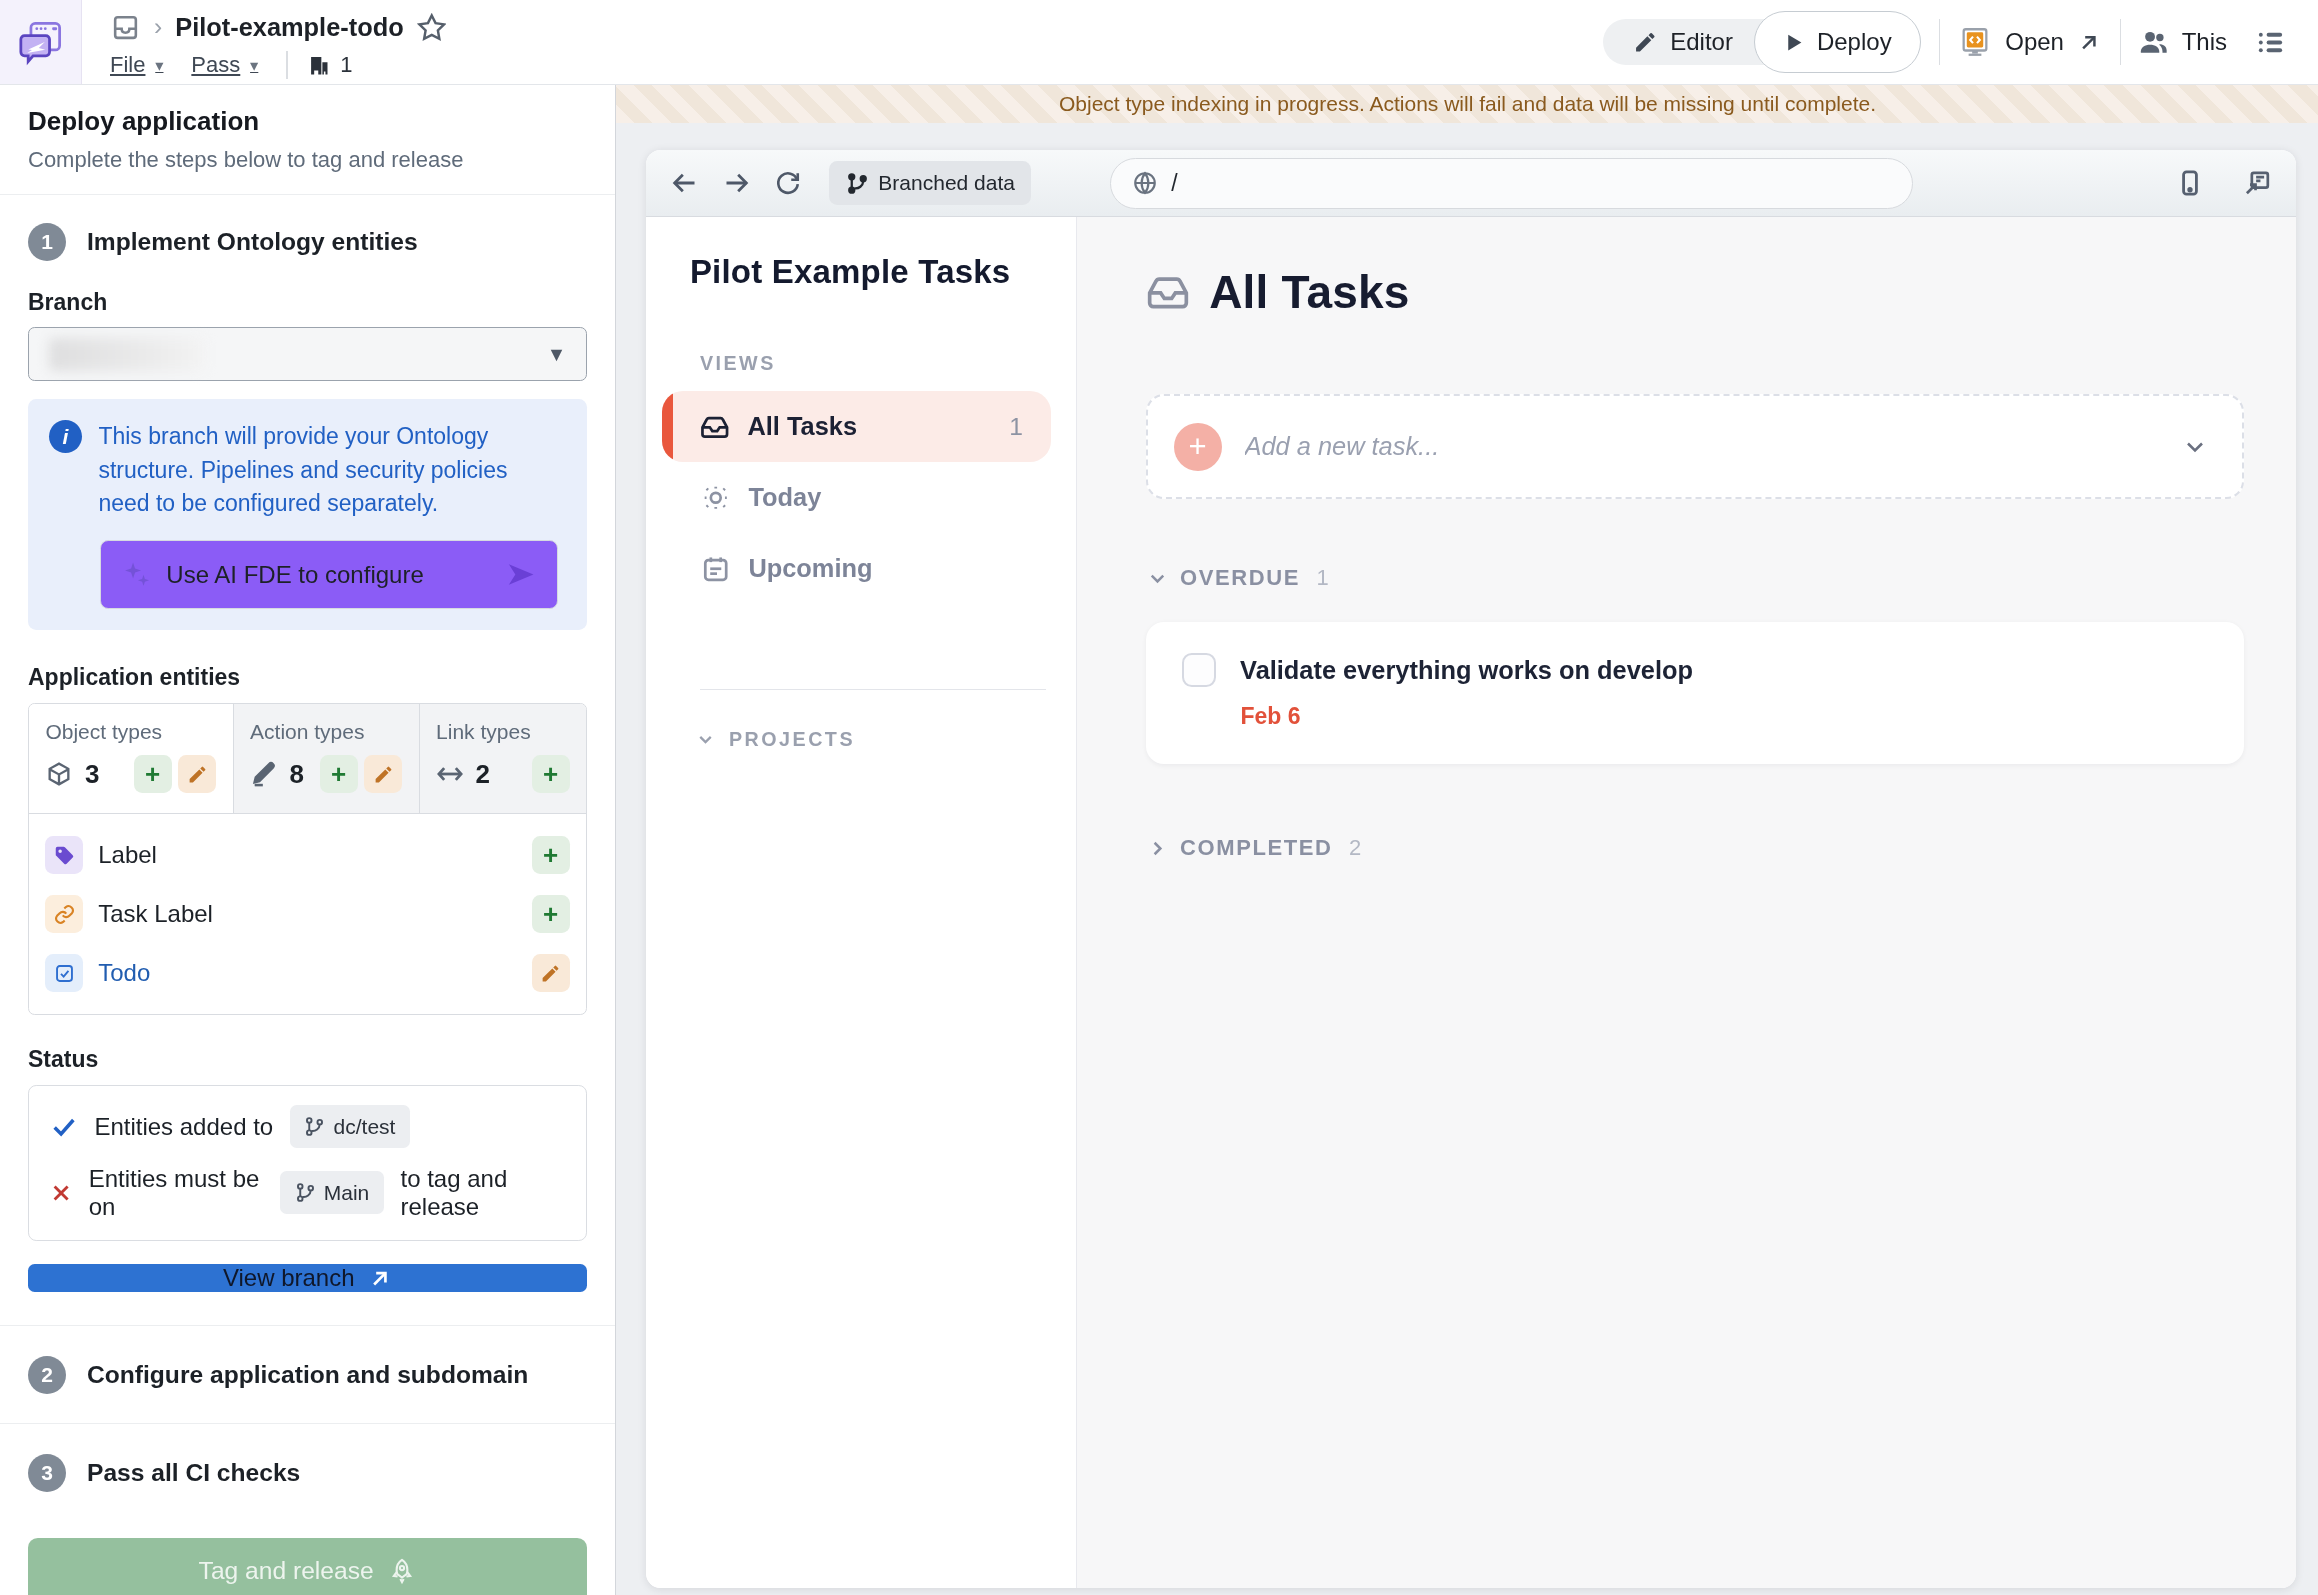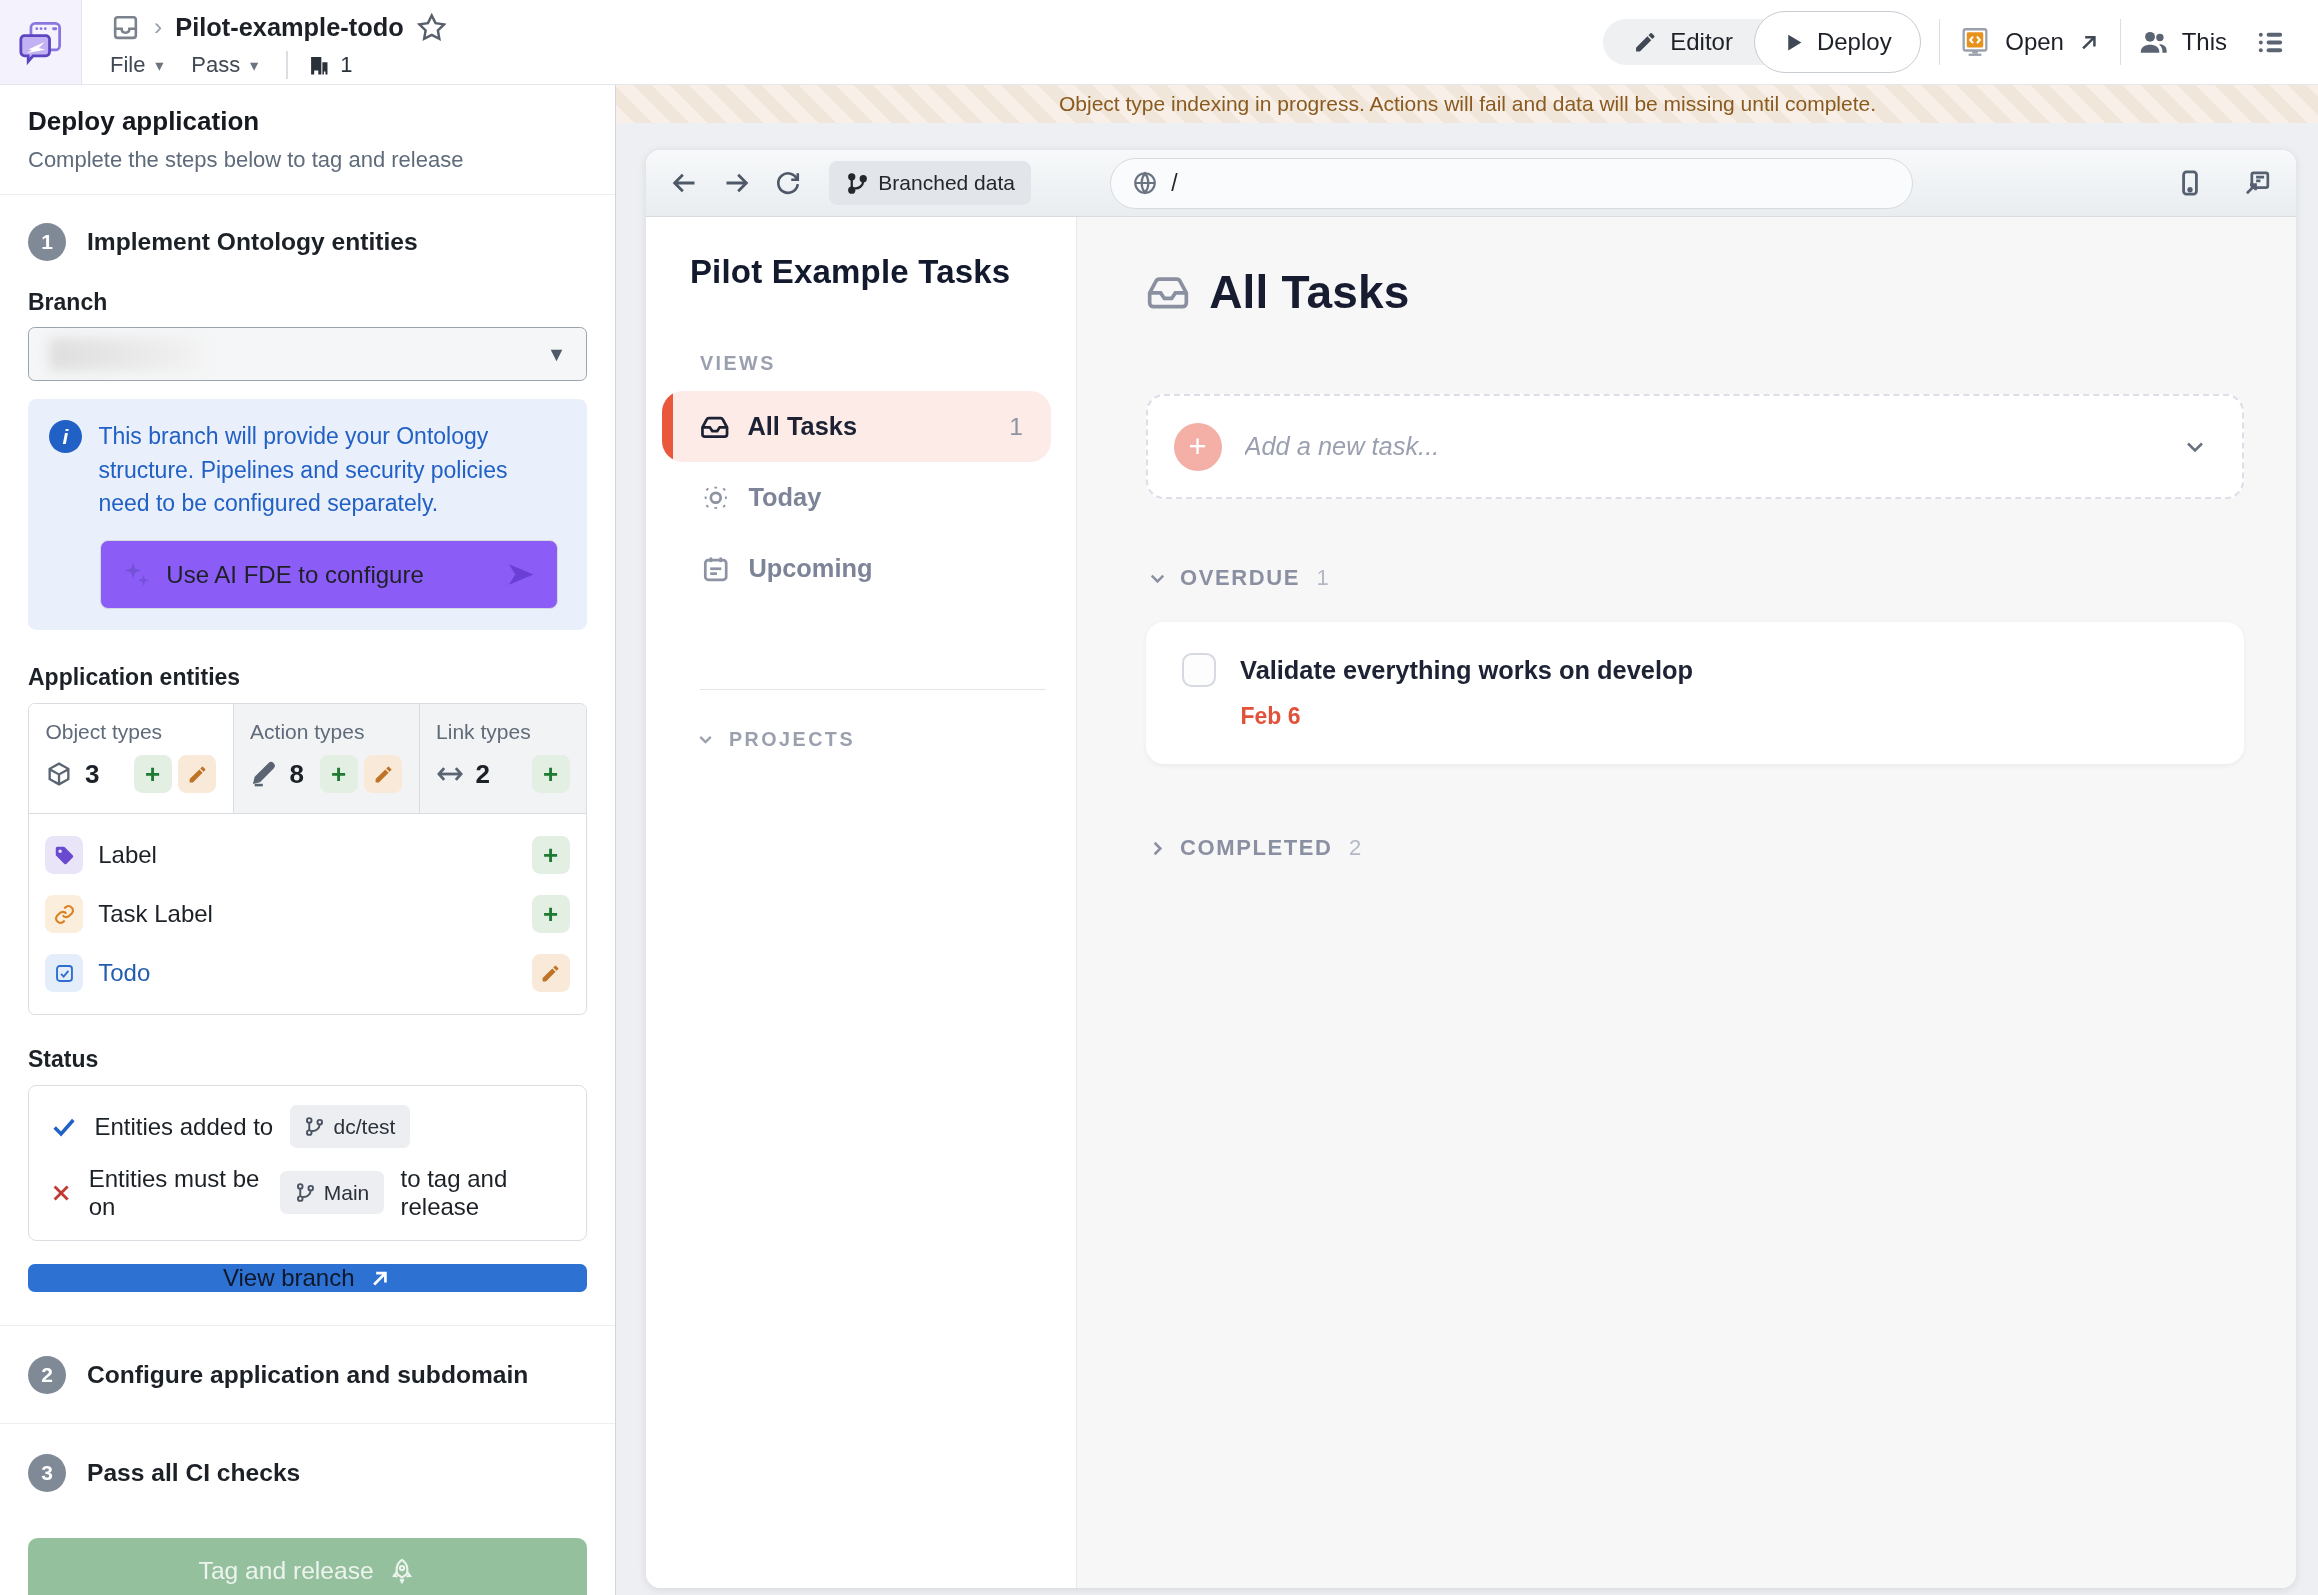--- a/index.html
+++ b/index.html
@@ -11,21 +11,21 @@
   .screen { width:2319px; height:1595px; display:flex; flex-direction:column; }
 
   
   .topbar { height:85px; display:flex; align-items:stretch; background:#fff; border-bottom:0.8px solid #e3e6ea; flex:0 0 auto; }
   .logo-box { width:82px; background:#f4f2fc; border-right:0.8px solid #e6e2f2; display:flex; align-items:center; justify-content:center; }
   .head-left { padding:8.2px 0 0 28px; display:flex; flex-direction:column; }
   .crumb-row { display:flex; align-items:center; gap:13px; height:39px; }
   .crumb-chev { color:#9aa1ab; font-size:24.6px; }
   .crumb-title { font-size:25.4px; font-weight:700; color:#1d2127; }
   .menu-row { display:flex; align-items:center; gap:11.5px; height:38px; font-size:22px; color:#3f4854; }
-  .menu-item { display:flex; align-items:center; gap:9.8px; padding:3.3px 8.2px; border-radius:4.9px; }
+  .menu-item { display:flex; align-items:center; gap:9.8px; padding:3.3px 8.2px; border-radius:4.9px;text-decoration:underline; }
   .menu-item:first-child { padding-left:0; }
   .caret { font-size:16.4px; color:#6b7480; }
   .vdiv { width:1.6px; height:28px; background:#dbdee2; margin:0 8.2px; }
   .vdiv.tall { height:46px; margin:0 18px; }
   .org { display:flex; align-items:center; gap:8.2px; font-size:22px; color:#2b313a; }
   .head-right { margin-left:auto; display:flex; align-items:center; padding-right:33px; }
   .mode-switch { display:flex; align-items:center; background:#eef0f2; border-radius:819px; height:46px; padding-left:8.2px; }
   .mode { display:flex; align-items:center; gap:13px; font-size:24px; color:#1d2127; padding:0 21px; height:62px; }
   .mode.deploy { background:#fff; border:1.6px solid #c6ccd2; border-radius:819px; padding:0 28px; }
   .open-btn,.share-btn { display:flex; align-items:center; gap:13px; font-size:24px; color:#1d2127; }

